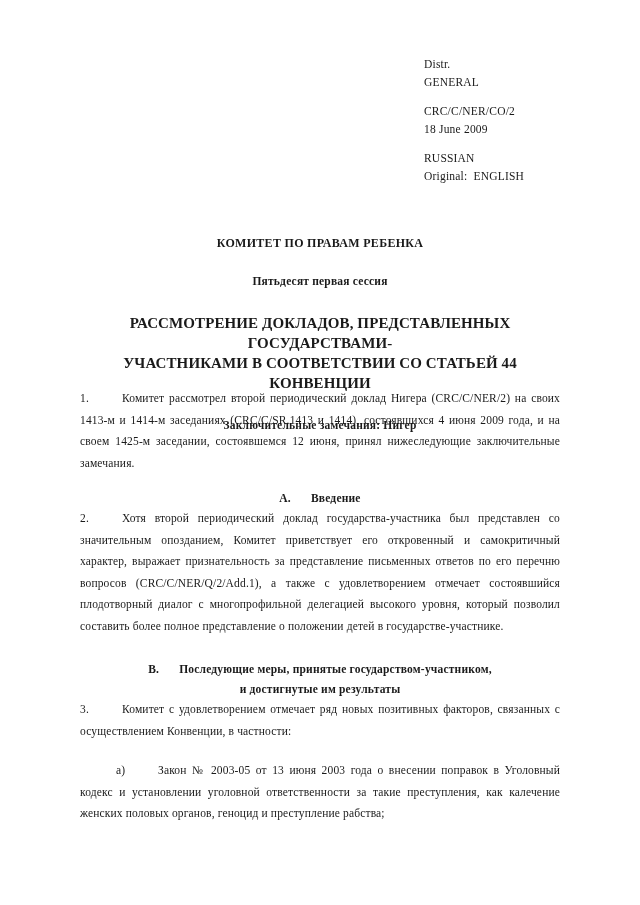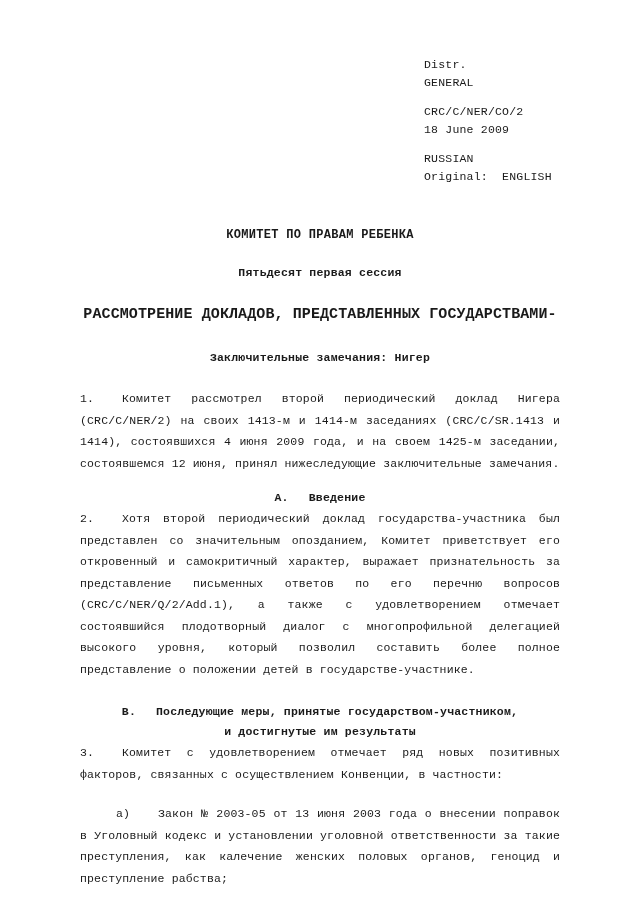--- a/index.html
+++ b/index.html
@@ -14,42 +14,41 @@
     color: #1a1a1a;
     position: relative;
     overflow: hidden;
   }
   .page {
     position: relative;
     width: 640px;
     height: 905px;
     box-sizing: border-box;
     padding: 0 52px;
-    font-family: Liberation Mono, monospace;
   }
 
   
   .dist-block {
     position: absolute;
     left: 424px;
     top: 56px;
     font-size: 11.5px;
     line-height: 17.5px;
     letter-spacing: 0.2px;
   }
   .dist-group { margin-bottom: 12px; }
   .dist-group:last-child { margin-bottom: 0; }
   .dist-line { white-space: pre; }
 
   
   .titles {
     position: absolute;
     left: 80px;
     right: 80px;
-    top: 228px;
+    top: 236px;
     text-align: center;
   }
   .committee-title {
     font-size: 12px;
     font-weight: bold;
     letter-spacing: 0.3px;
   }
   .session-title {
     font-size: 11.5px;
     font-weight: bold;
@@ -137,20 +136,21 @@
       <div class="dist-line">RUSSIAN</div>
       <div class="dist-line">Original:  ENGLISH</div>
     </div>
   </div>
 
   <div class="titles">
     <div class="committee-title">КОМИТЕТ ПО ПРАВАМ РЕБЕНКА</div>
     <div class="session-title">Пятьдесят первая сессия</div>
     <div class="reports-title">
       <div>РАССМОТРЕНИЕ ДОКЛАДОВ, ПРЕДСТАВЛЕННЫХ ГОСУДАРСТВАМИ-</div>
+      <div>УЧАСТНИКАМИ В СООТВЕТСТВИИ СО СТАТЬЕЙ 44 КОНВЕНЦИИ</div>
     </div>
     <div class="concluding-title">Заключительные замечания:  Нигер</div>
   </div>
 
   <div class="body-area">
 
     <div class="para">
       <span class="num">1.</span><span>Комитет рассмотрел второй периодический доклад Нигера (CRC/C/NER/2) на своих 1413-м и 1414-м заседаниях (CRC/C/SR.1413 и 1414), состоявшихся 4 июня 2009 года, и на своем 1425-м заседании, состоявшемся 12 июня, принял нижеследующие заключительные замечания.</span>
     </div>
 

